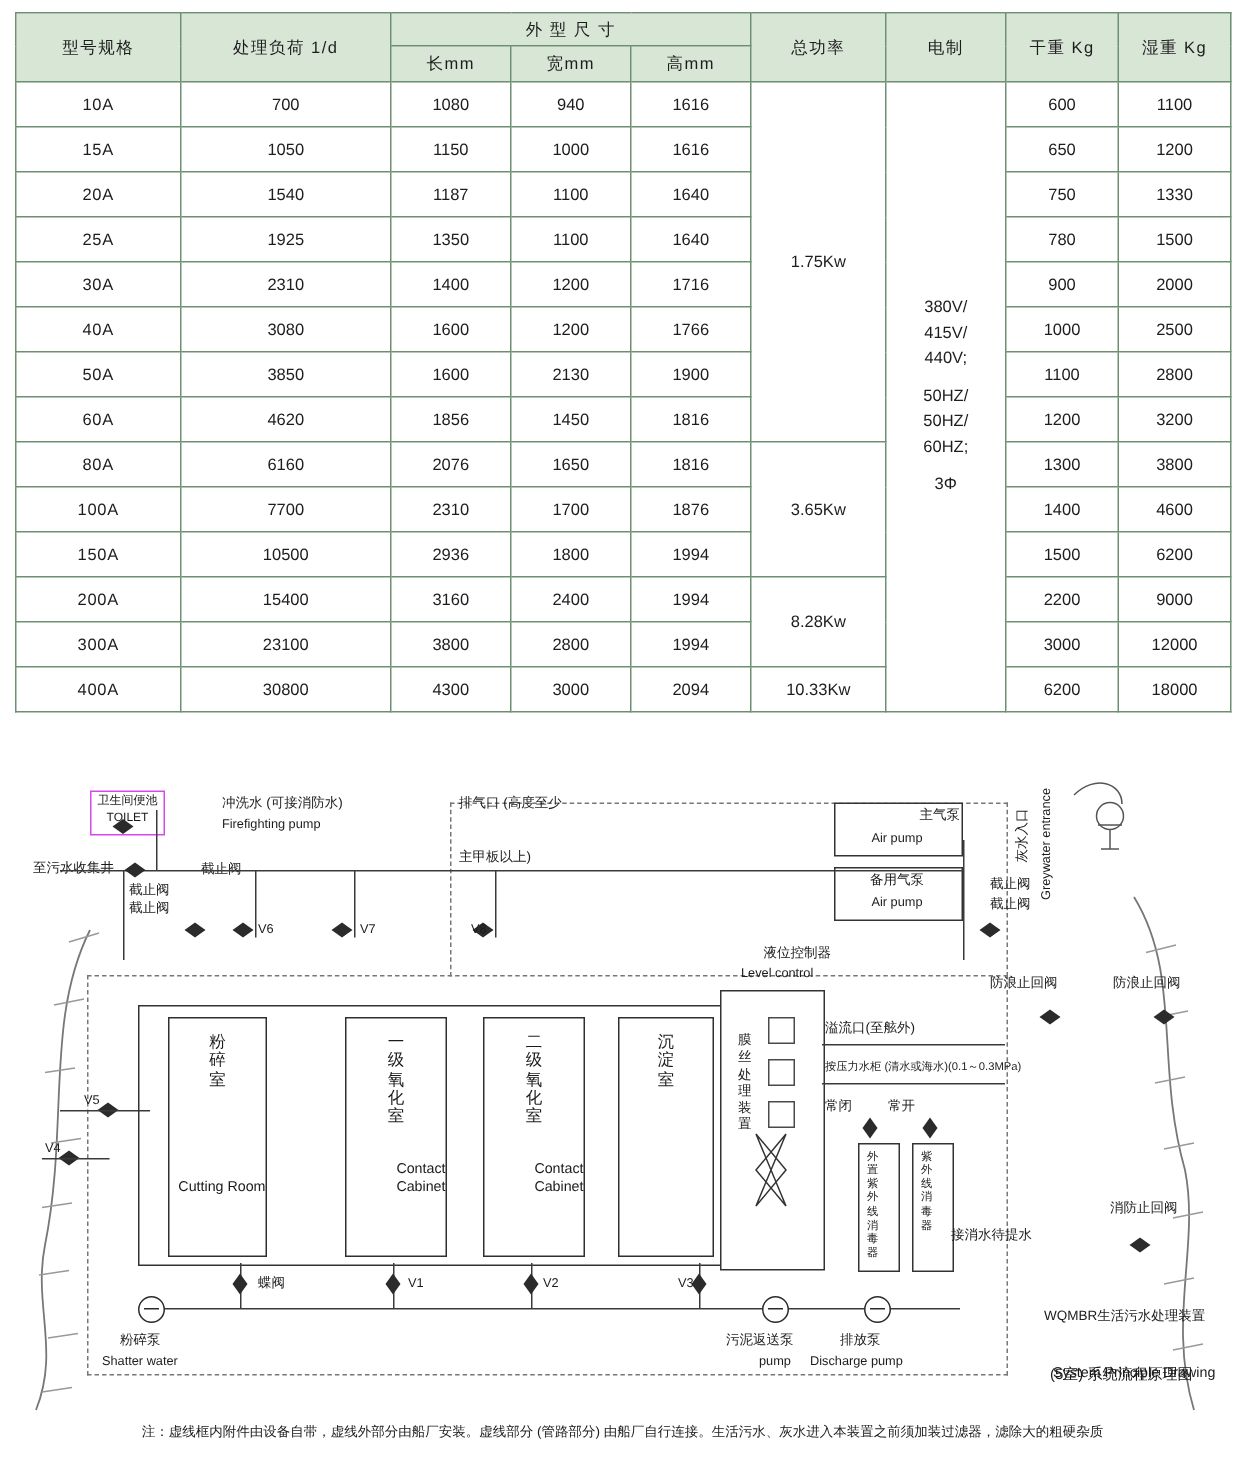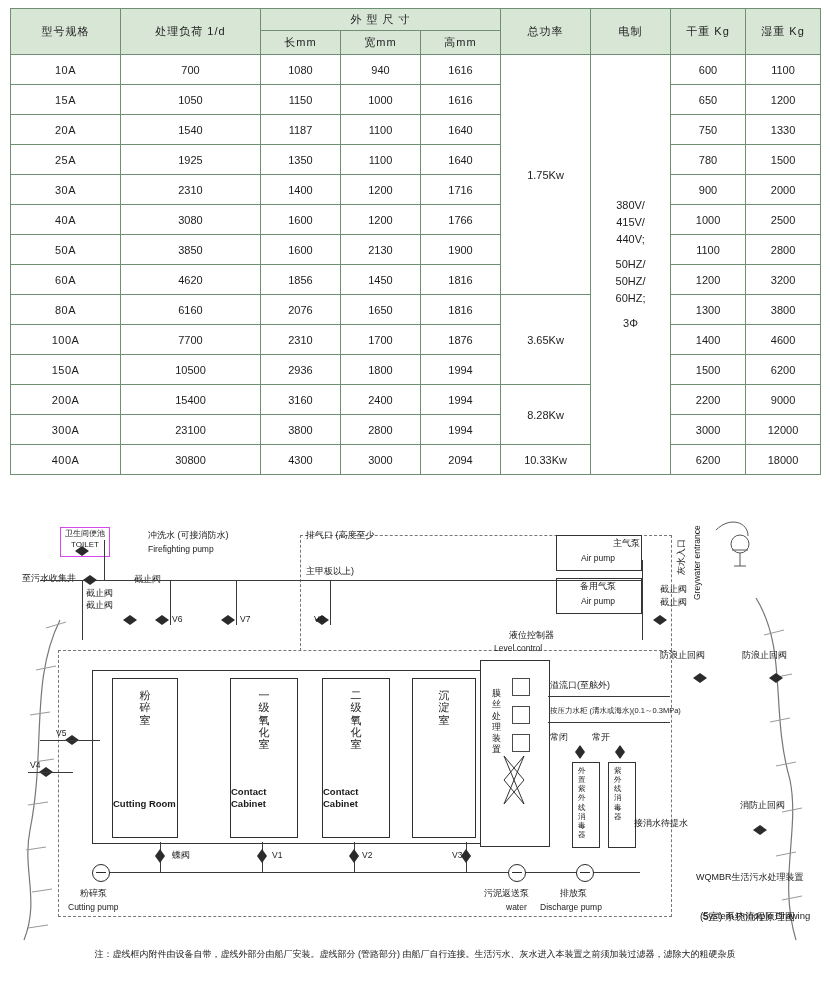--- a/index.html
+++ b/index.html
@@ -24,21 +24,21 @@
   .d-label.cn{font-size:9px;}
   .d-label.ctr{text-align:center;}
   .box{position:absolute;border:1px solid #333;background:#fff;}
   .dash{position:absolute;border:1px dashed #777;}
   .line{position:absolute;background:#3a3a3a;}
   .line.h{height:1px;}
   .line.v{width:1px;}
   .chamber{position:absolute;border:1px solid #2f2f2f;background:#fff;
            display:flex;flex-direction:column;align-items:center;justify-content:flex-start;}
   .chamber .cn{font-size:11px;line-height:1.12;margin-top:10px;letter-spacing:0px;text-align:center;}
-  .chamber .en{position:absolute;bottom:28px;font-size:9.5px;text-align:left;width:100%;line-height:1.2;font-weight:bold;}
+  .chamber .en{position:absolute;bottom:40px;font-size:9.5px;text-align:right;width:100%;line-height:1.2;}
   .valve{position:absolute;width:0;height:0;}
   
   .valve .t1,.valve .t2{position:absolute;width:0;height:0;}
   .valve.h .t1{border-top:5px solid transparent;border-bottom:5px solid transparent;border-right:7px solid #2b2b2b;left:-7px;top:-5px;}
   .valve.h .t2{border-top:5px solid transparent;border-bottom:5px solid transparent;border-left:7px solid #2b2b2b;left:0px;top:-5px;}
   .valve.v .t1{border-left:5px solid transparent;border-right:5px solid transparent;border-bottom:7px solid #2b2b2b;left:-5px;top:-7px;}
   .valve.v .t2{border-left:5px solid transparent;border-right:5px solid transparent;border-top:7px solid #2b2b2b;left:-5px;top:0px;}
   .pump{position:absolute;width:16px;height:16px;border:1px solid #2b2b2b;border-radius:50%;background:#fff;}
   .pump:after{content:"";position:absolute;left:3px;top:7px;width:10px;height:1px;background:#2b2b2b;}
   .toilet-box{position:absolute;border:1px solid #d946ef;background:#fff;text-align:center;font-size:8px;line-height:1.35;padding:1px 2px;}
@@ -413,25 +413,25 @@
     </div>
   <div class="d-label" style="left:362px;top:350px;">V2</div>
   <div class="valve v" style="left:466px;top:356px;">
       <span class="t1"></span>
       <span class="t2"></span>
     </div>
   <div class="d-label" style="left:452px;top:350px;">V3</div>
 
   <div class="pump" style="left:92px;top:364px;"></div>
   <div class="d-label cn" style="left:80px;top:388px;">粉碎泵</div>
-  <div class="d-label" style="left:68px;top:402px;">Cutting pump</div>
+  <div class="d-label" style="left:68px;top:402px;">Shatter water</div>
 
   <div class="pump" style="left:508px;top:364px;"></div>
   <div class="d-label cn" style="left:484px;top:388px;">污泥返送泵</div>
-  <div class="d-label" style="left:506px;top:402px;">water</div>
+  <div class="d-label" style="left:506px;top:402px;">pump</div>
 
   <div class="pump" style="left:576px;top:364px;"></div>
   <div class="d-label cn" style="left:560px;top:388px;">排放泵</div>
   <div class="d-label" style="left:540px;top:402px;">Discharge pump</div>
 
   <div class="d-label cn" style="left:696px;top:372px;">WQMBR生活污水处理装置</div>
   <div class="d-label cn" style="left:700px;top:411px;font-size:10px;">(5室) 系统流程原理图</div>
   <div class="d-label" style="left:684px;top:410px;font-size:9.5px;margin-left:18px;">System Principle Drawing</div>
 </div>
 

